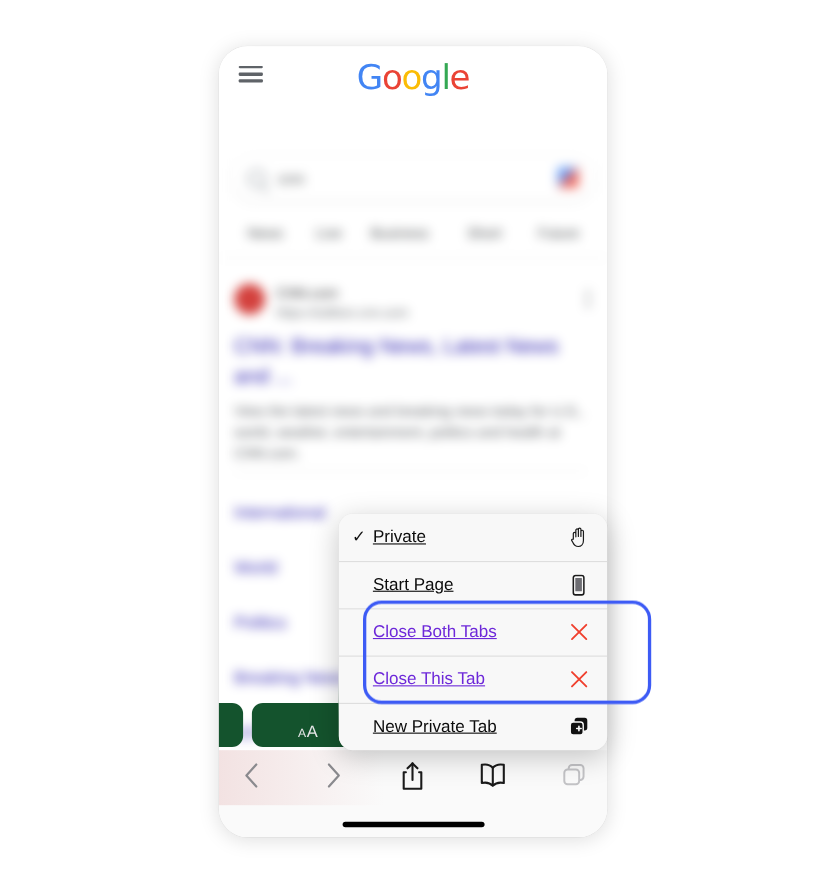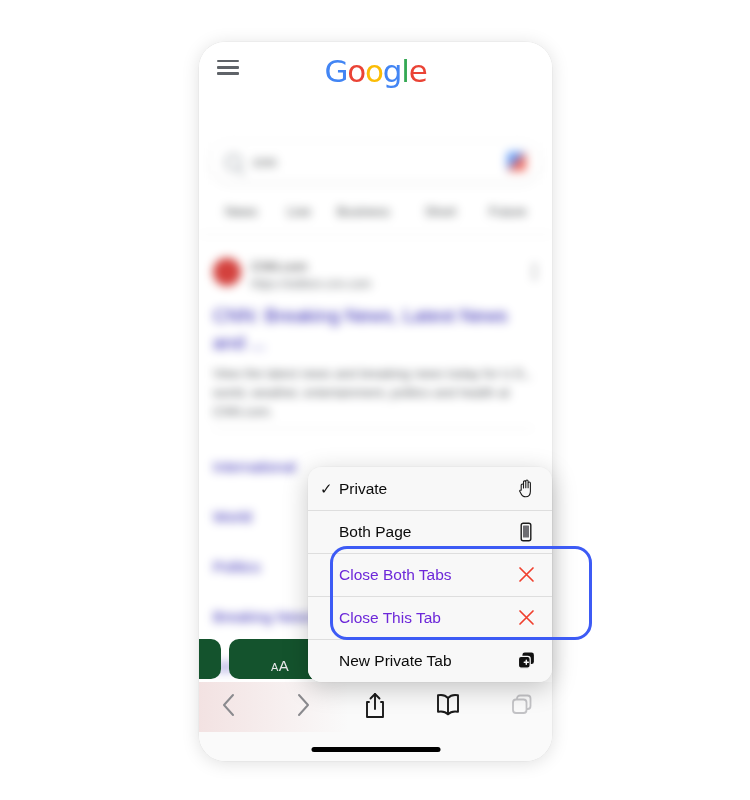--- a/index.html
+++ b/index.html
@@ -303,21 +303,21 @@
     background: rgba(248,248,248,0.96);
     font-family: "Liberation Sans", sans-serif;
   }
   .mi + .mi::before {
     content: "";
     position: absolute;
     left: 0; right: 0; top: 0;
     height: 0.5px;
     background: #dedede;
   }
-  .mi .label { flex: 1; white-space: nowrap; }
+  .mi .label { flex: 1; white-space: nowrap; text-decoration: underline; }
   .mi.destructive .label { color: #6d28d9; }
   .mi .tick {
     position: absolute;
     left: 12px;
     top: 12px;
     font-size: 15px;
     color: #111;
     line-height: 19px;
   }
   .mi .trail {
@@ -442,21 +442,21 @@
       <span class="tick">✓</span>
       <span class="label">Private</span>
       <span class="trail">
         <svg width="17" height="19" viewBox="0 0 17 19">
           <path d="M3.2 11.2 L3.2 6.1 a1.15 1.15 0 0 1 2.3 0 L5.5 9 L5.5 3.0 a1.15 1.15 0 0 1 2.3 0 L7.8 8.7 L7.8 2.2 a1.15 1.15 0 0 1 2.3 0 L10.1 8.7 L10.1 4.2 a1.15 1.15 0 0 1 2.3 0 L12.4 12.3 c0 3.3 -2.0 5.5 -4.7 5.5 c-2.6 0 -4.0 -1.6 -4.9 -3.6 L1.6 12.0 a1.1 1.1 0 0 1 1.6 -0.8 Z" fill="none" stroke="#1b1b1b" stroke-width="1.1" stroke-linejoin="round"></path>
         </svg>
       </span>
     </div>
 
     <div class="mi">
-      <span class="label">Both Page</span>
+      <span class="label">Start Page</span>
       <span class="trail">
         <svg width="14" height="20" viewBox="0 0 14 20">
           <rect x="2.2" y="1.2" width="9.6" height="17.6" rx="2" fill="none" stroke="#1b1b1b" stroke-width="1.4"></rect>
           <rect x="4" y="3.4" width="6" height="12.2" rx="0.6" fill="#6d6d72"></rect>
         </svg>
       </span>
     </div>
 
     <div class="mi destructive">
       <span class="label">Close Both Tabs</span>

